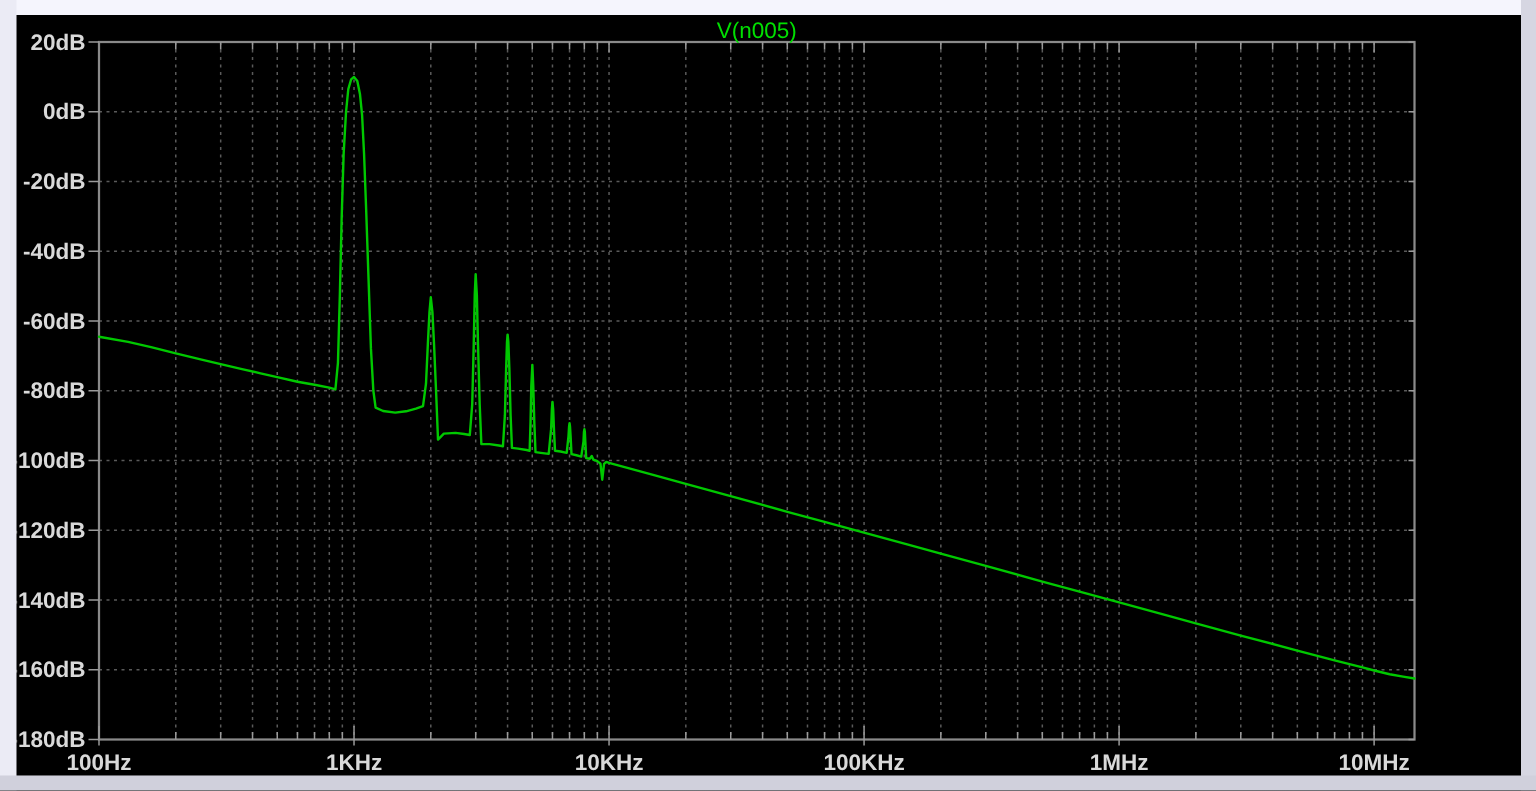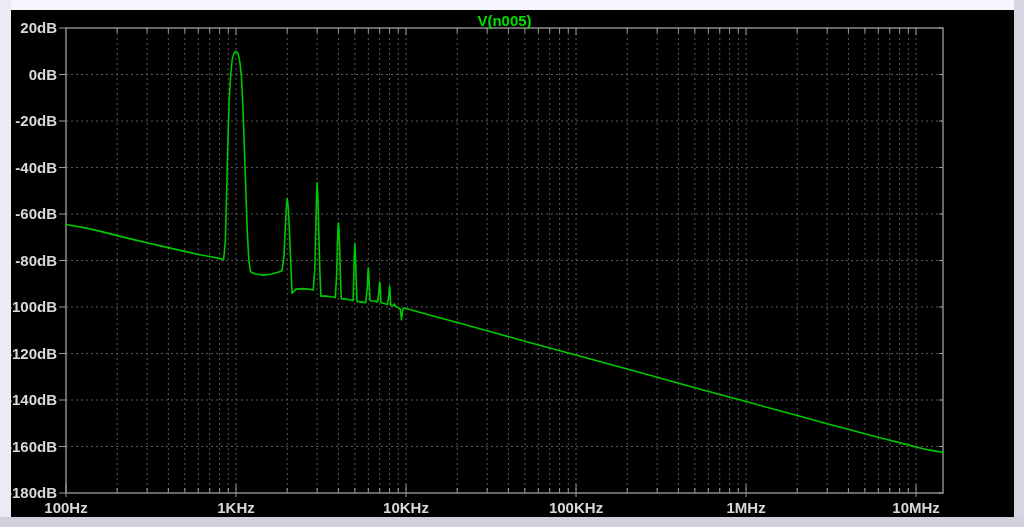--- a/index.html
+++ b/index.html
@@ -5,21 +5,21 @@
   html,body { margin:0; padding:0; background:#555; }
   .window {
     position:relative; width:1024px; height:527px; overflow:hidden;
     background:linear-gradient(150deg,#f7f7ff 0%,#ececf6 30%,#d9d9e5 70%,#c7c7d4 100%);
     font-family:"Liberation Sans", sans-serif;
   }
   .frame-strip { position:absolute; }
   .panel { position:absolute; left:11px; top:10px; width:1003px; height:507px; background:#000; }
   .plot-title {
     position:absolute; left:55px; top:2px; width:877px; text-align:center;
-    font-size:15px; font-weight:bold; color:#00df00; letter-spacing:0px;
+    font-size:15px; font-weight:normal; color:#00df00; letter-spacing:0px;
   }
   svg text { font-family:"Liberation Sans", sans-serif; font-size:15px; font-weight:bold; }
 </style>
 </head>
 <body>
 
 <div class="window">
   <div class="frame-strip" style="left: 0px; top: 0px; width: 1024px; height: 10px; background: rgb(245, 245, 253);"></div>
   <div class="frame-strip" style="left: 0px; top: 0px; width: 11px; height: 527px; background: rgb(235, 235, 245);"></div>
   <div class="frame-strip" style="right: 0px; top: 0px; width: 10px; height: 527px; background: rgb(214, 214, 226);"></div>

